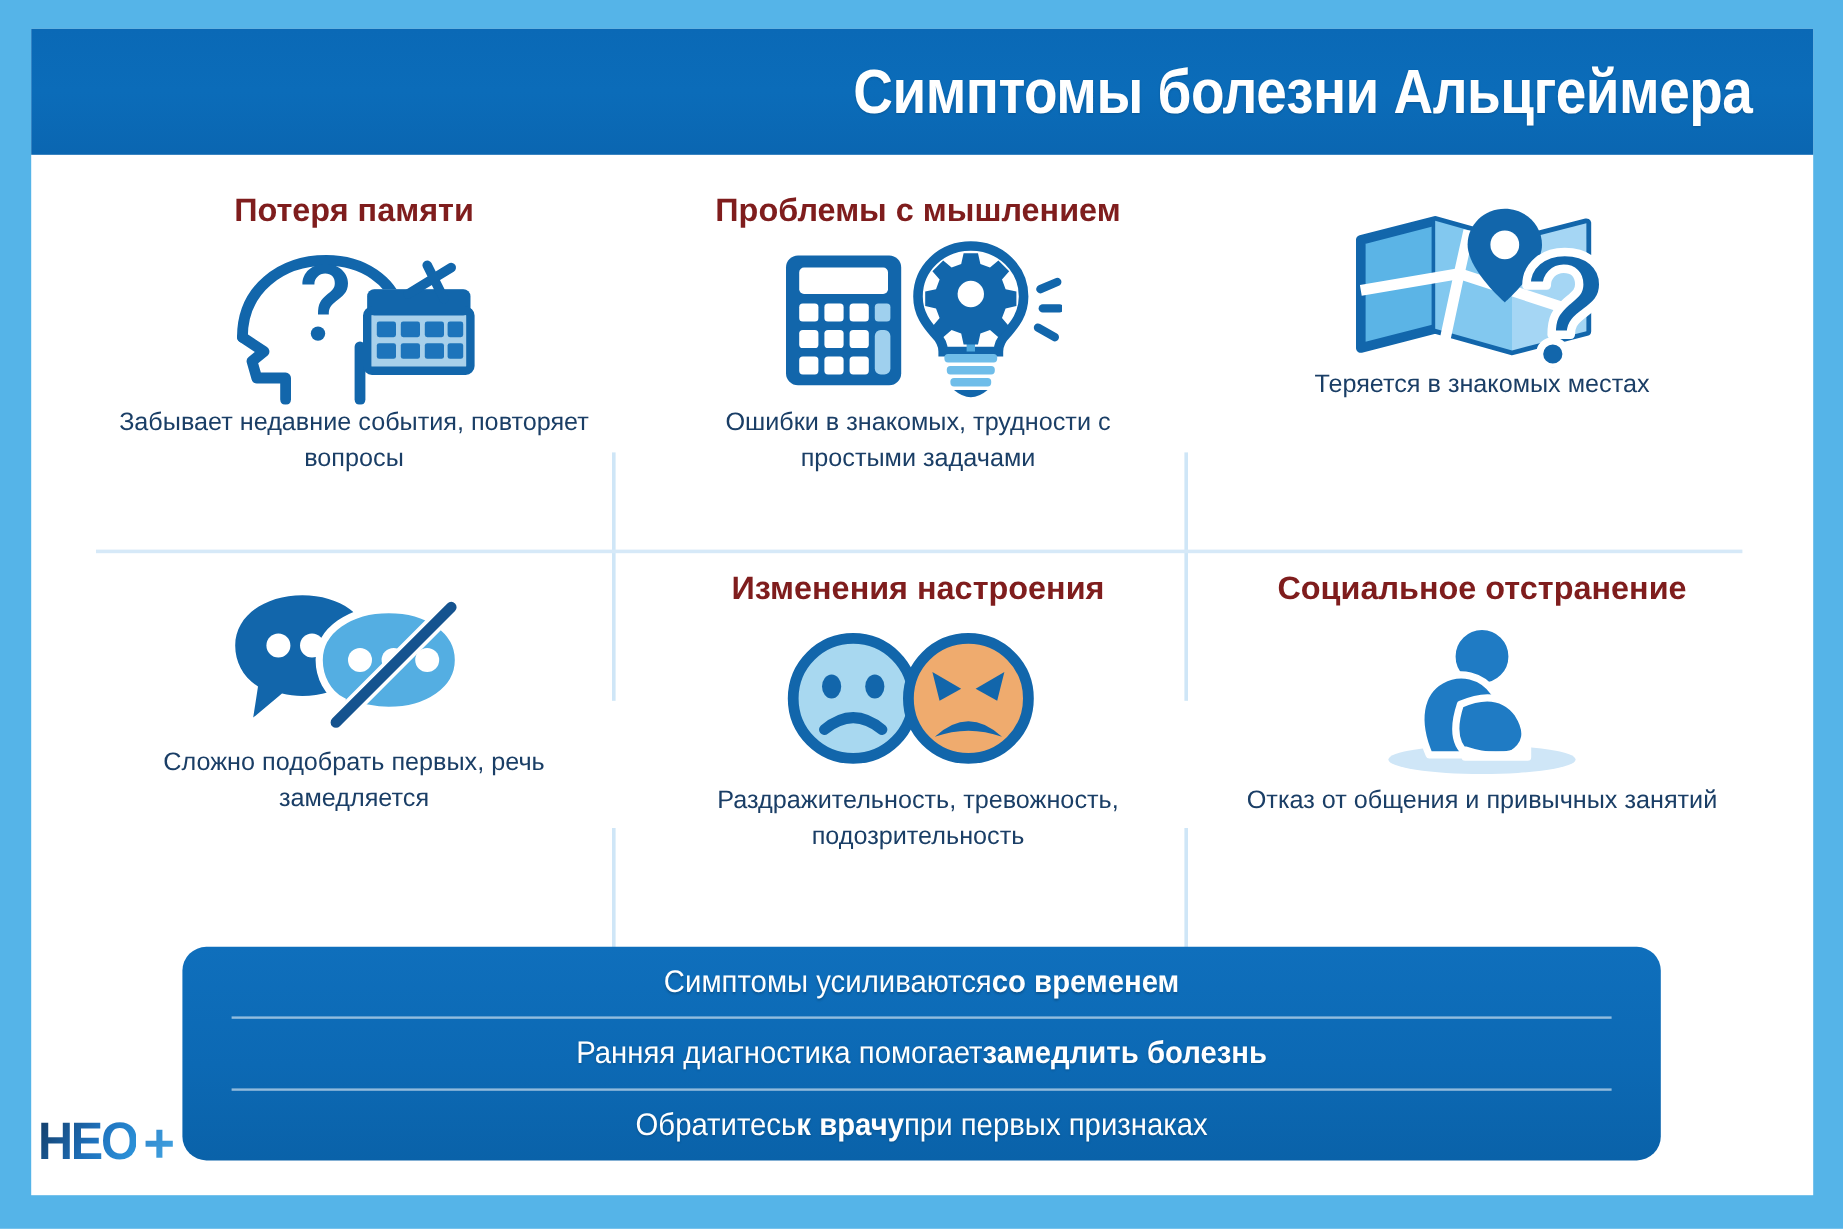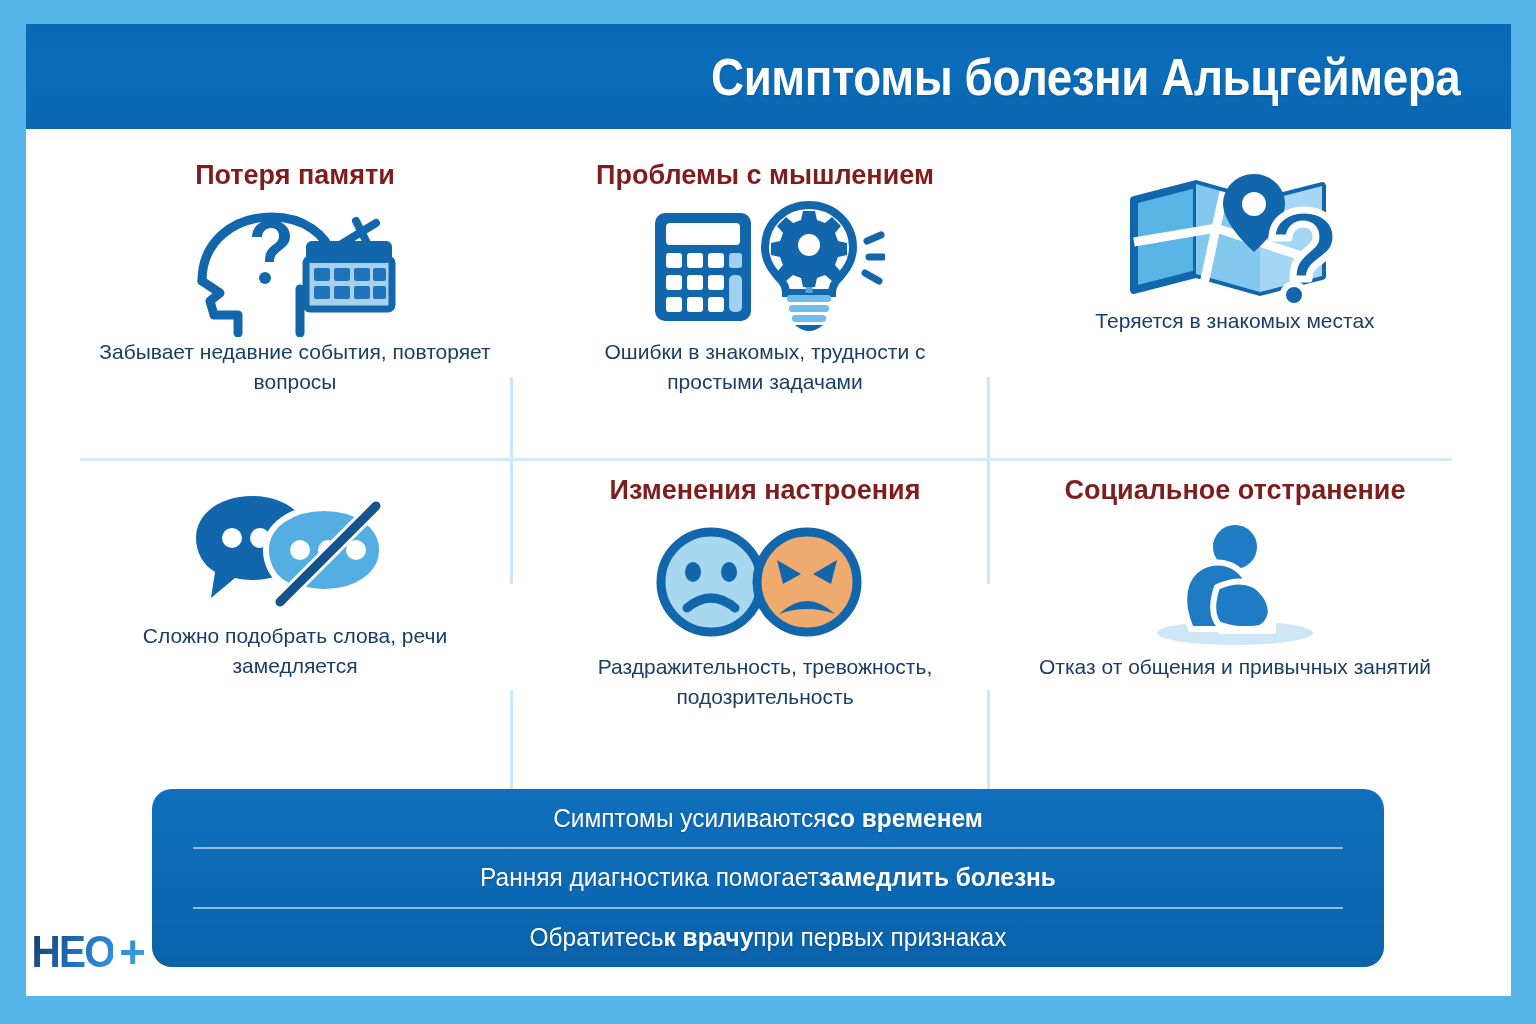--- a/index.html
+++ b/index.html
@@ -255,21 +255,21 @@
             <g fill="#ffffff">
               <circle cx="120" cy="64" r="10"></circle>
               <circle cx="148" cy="64" r="10"></circle>
               <circle cx="176" cy="64" r="10"></circle>
             </g>
 
             <path d="M100 116 L196 20" stroke="#ffffff" stroke-width="15" stroke-linecap="round"></path>
             <path d="M100 116 L196 20" stroke="#15538f" stroke-width="9" stroke-linecap="round"></path>
           </svg>
         </div>
-        <div class="card-desc">Сложно подобрать слова, речи замедляется</div>
+        <div class="card-desc">Сложно подобрать первых, речь замедляется</div>
       </div>
 
       <div class="card">
         <div class="card-title">Изменения настроения</div>
         <div class="card-icon">
           <svg width="220" height="120" viewBox="0 0 220 120">
 
             <circle cx="56" cy="60" r="50" fill="#a8d8f0" stroke="#1266ab" stroke-width="9"></circle>
             <ellipse cx="38" cy="50" rx="8" ry="10" fill="#1266ab"></ellipse>
             <ellipse cx="74" cy="50" rx="8" ry="10" fill="#1266ab"></ellipse>

